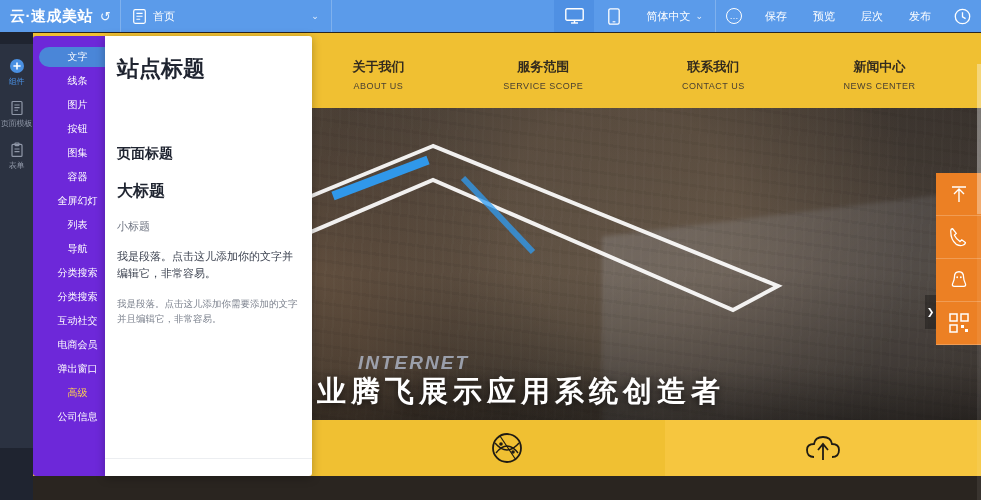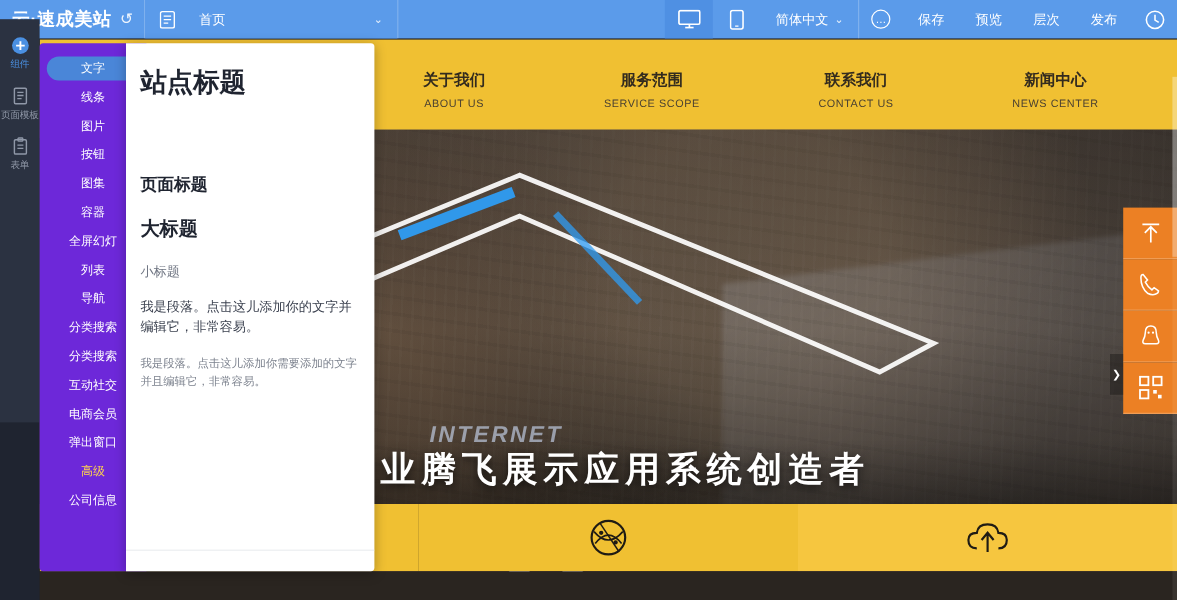--- a/index.html
+++ b/index.html
@@ -23,21 +23,21 @@
   }
   .brand-text {
     font-size: 15px; font-weight: bold; letter-spacing: .5px;
     color: #ffffff; white-space: nowrap;
   }
   .undo-ico { font-size: 13px; opacity: .9; margin-left: 2px; }
   .vsep { width: 1px; height: 32px; background: rgba(255,255,255,.22); }
 
   .page-select {
     display: flex; align-items: center; height: 32px;
-    width: 210px; padding: 0 12px; gap: 20px;
+    width: 210px; padding: 0 12px; gap: 7px;
     background: #5b9bea;
   }
   .page-select .pg-ico {
     width: 13px; height: 15px; position: relative; flex: 0 0 auto;
   }
   .page-select .pg-ico svg { display: block; }
   .page-name { font-size: 11px; color: #fff; flex: 1; }
   .chev { font-size: 9px; opacity: .85; }
 
   .top-spacer { flex: 1; }
@@ -58,21 +58,21 @@
   }
   .rt.circ { padding: 0 10px; }
   .circ-ico {
     width: 16px; height: 16px; border: 1.3px solid #fff; border-radius: 50%;
     display: flex; align-items: center; justify-content: center;
     font-size: 9px; line-height: 1;
   }
 
   
   .rail {
-    position: absolute; left: 0; top: 16px; width: 33px; height: 336px;
+    position: absolute; left: 0; top: 44px; width: 33px; height: 404px;
     background: #2b3241;
     display: flex; flex-direction: column; align-items: center;
     padding-top: 8px;
   }
   .rail-item {
     width: 33px; padding: 6px 0 8px; display: flex; flex-direction: column;
     align-items: center; gap: 3px; color: #9098a8; text-align: center;
   }
   .rail-item.active { color: #4a90e2; }
   .rail-lbl { font-size: 8px; line-height: 1.15; letter-spacing: -.2px; }

